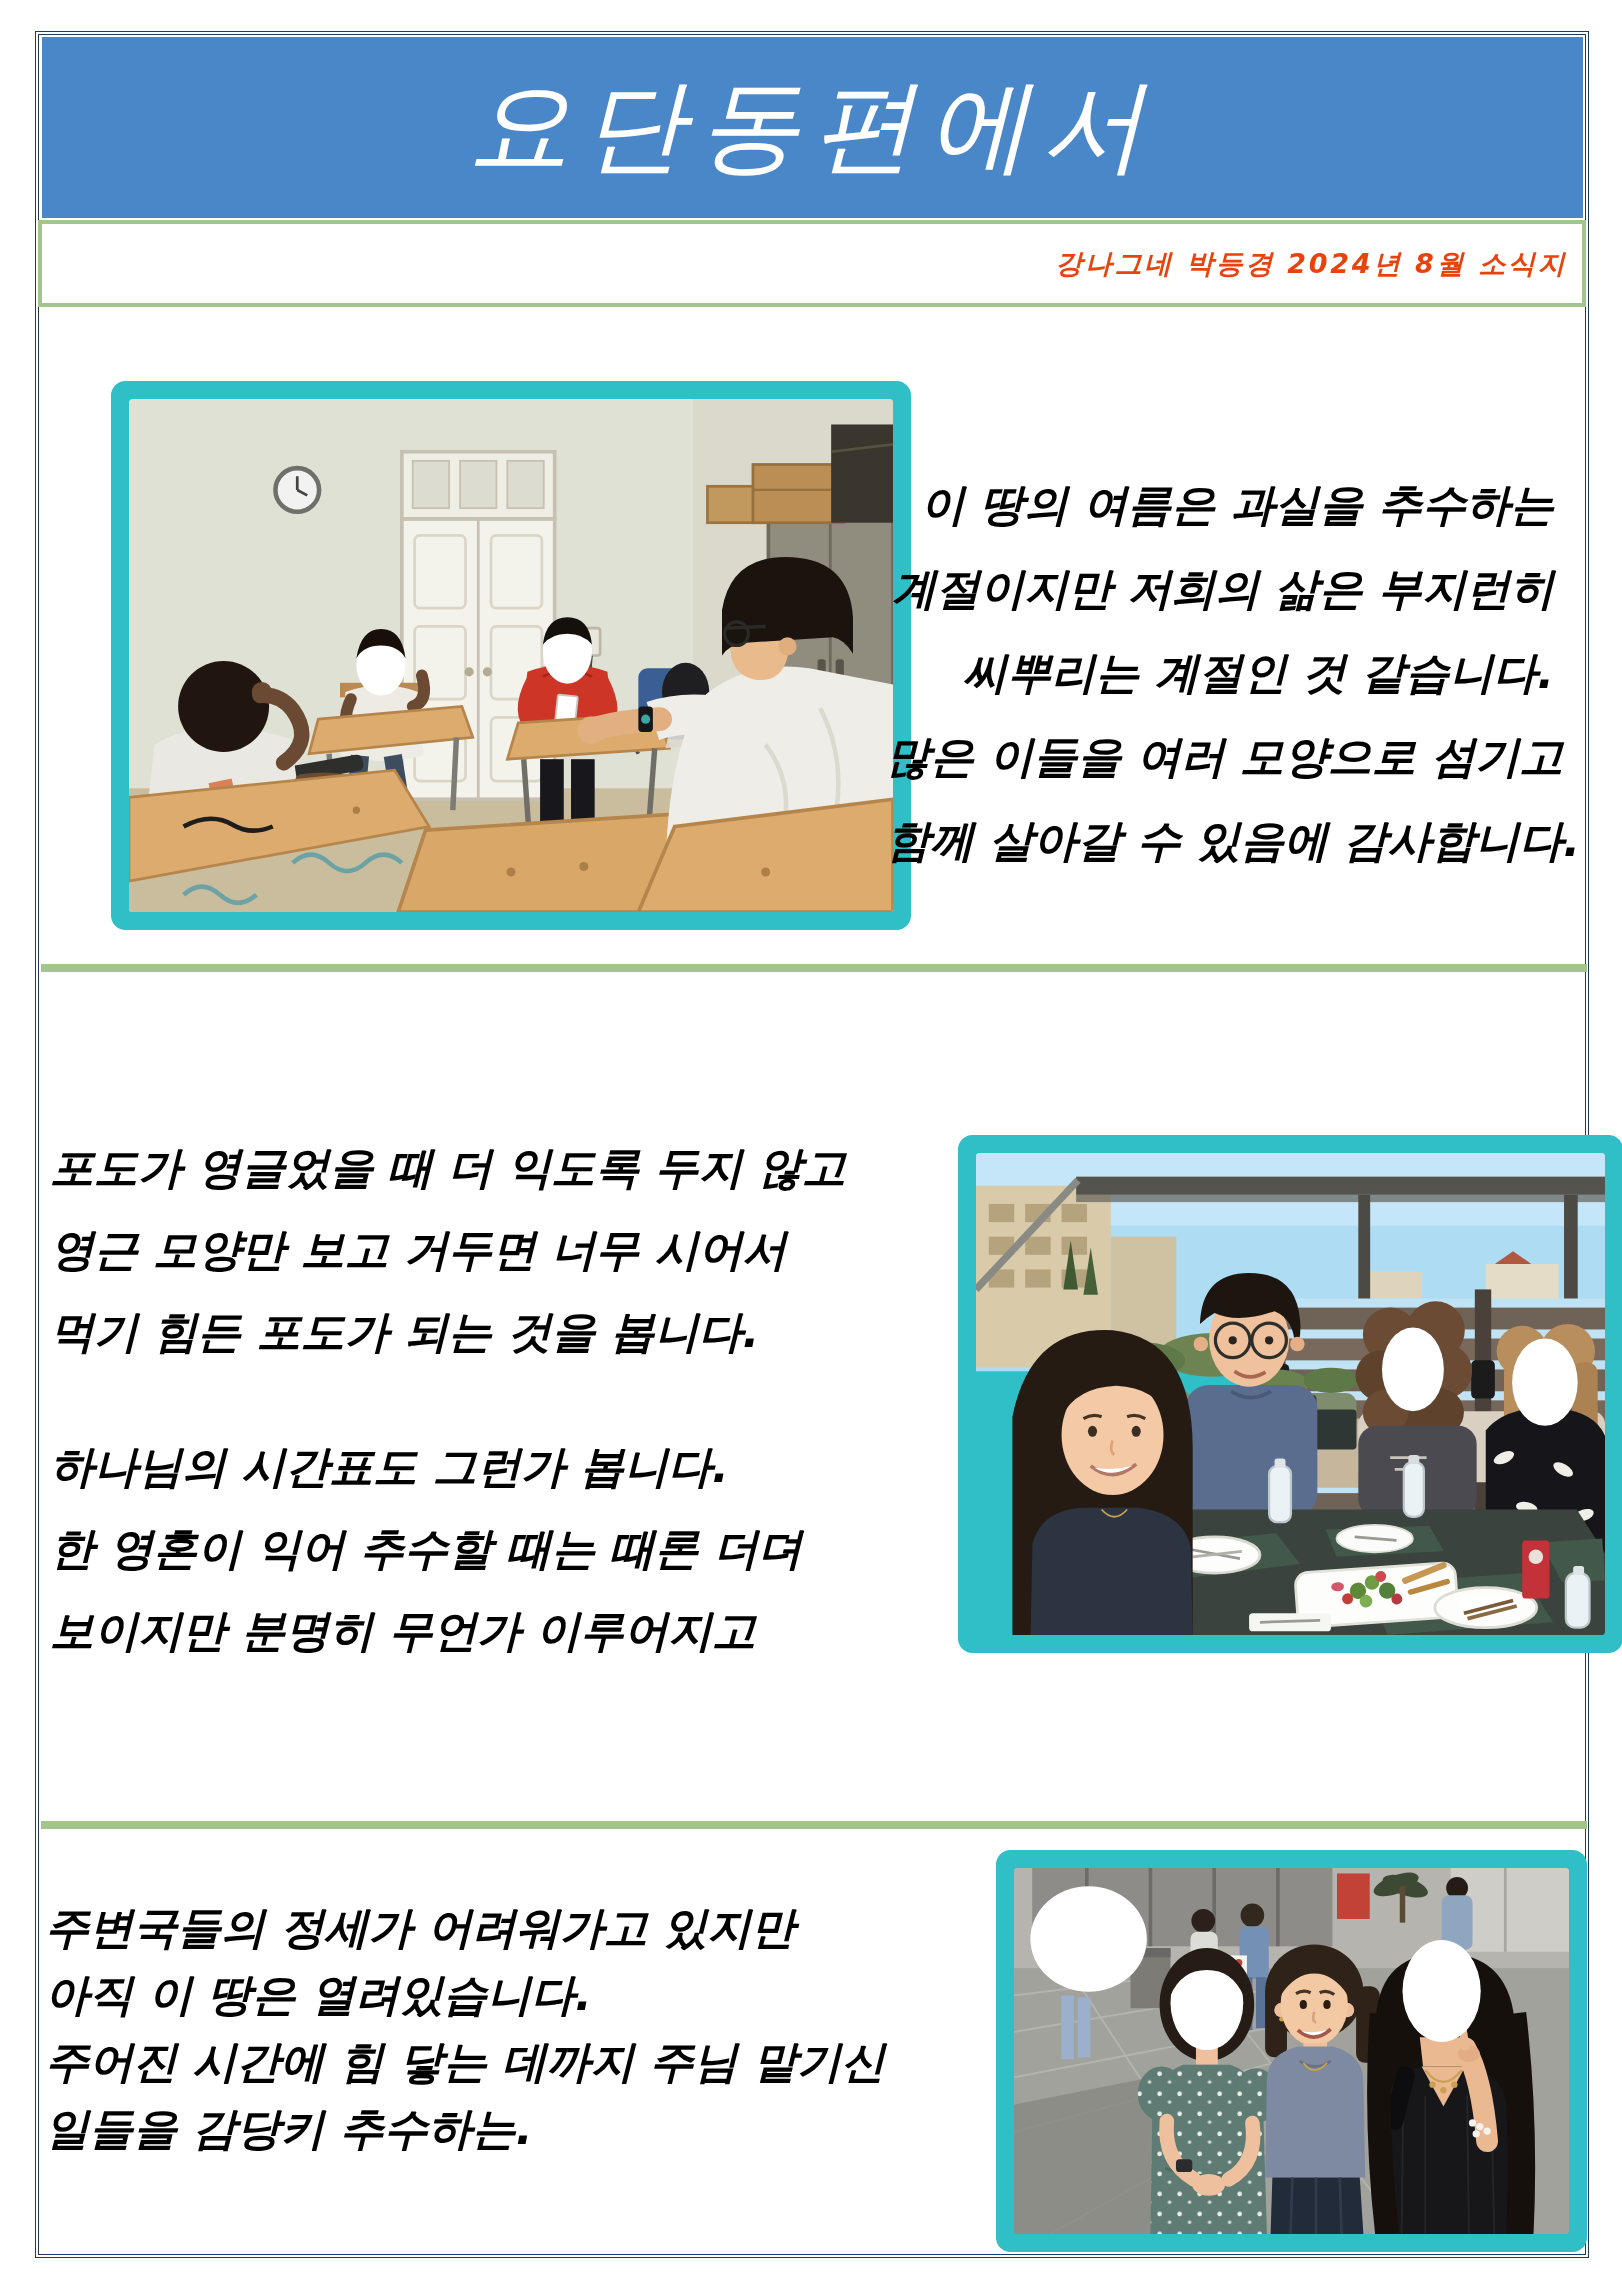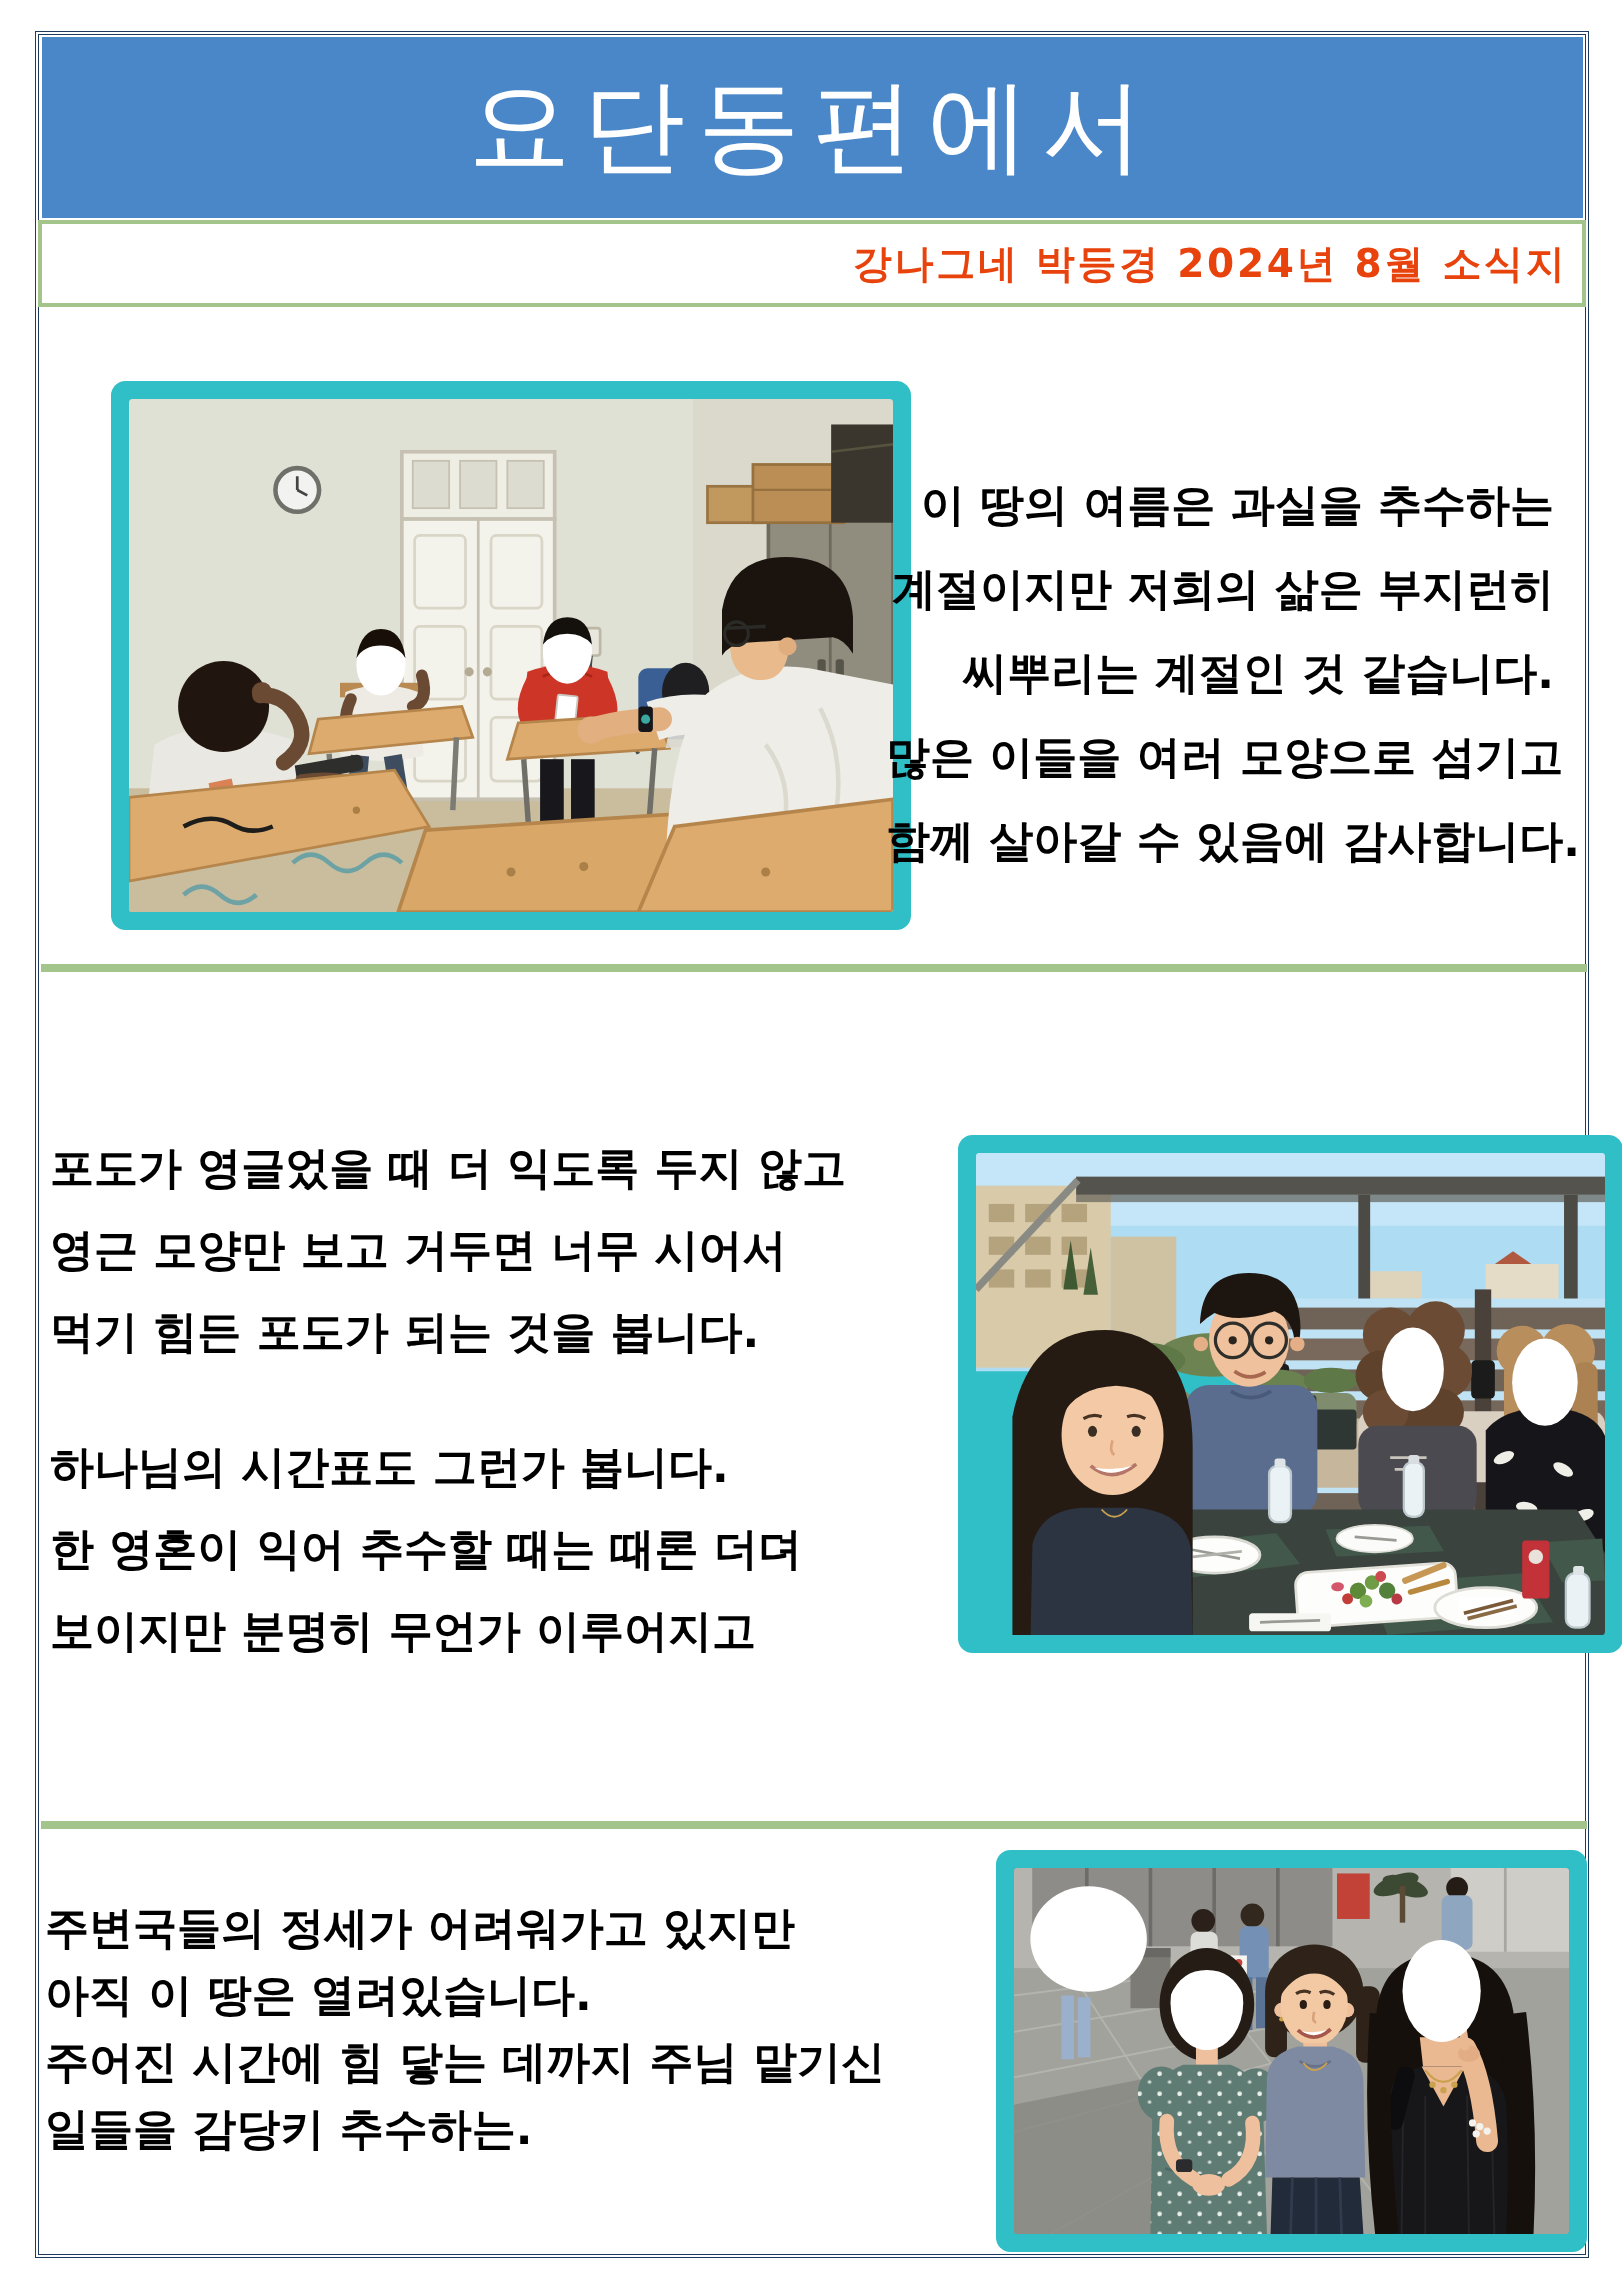--- a/index.html
+++ b/index.html
@@ -1,20 +1,20 @@
 <!DOCTYPE html>
 <html lang="ko" style="font-size:14.5px"><head>
 <meta charset="utf-8">
 <style>
   html,body{margin:0;padding:0;}
   body{
     width:1623px;height:2294px;position:relative;background:#ffffff;
     font-family:"DejaVu Sans", sans-serif;overflow:hidden;
   }
-  .abs{position:absolute;}
+  .abs{position:absolute;font-style:italic;}
   
   .page-border{
     left:35px;top:31px;width:1554px;height:2227px;
     border:4.5px double #1e3a5f;box-sizing:border-box;background:transparent;
   }
   
   .banner{
     left:42px;top:37px;width:1541px;height:181px;background:#4a87c9;
     display:flex;align-items:center;justify-content:center;
   }
@@ -22,21 +22,21 @@
     margin:0;color:#ffffff;font-size:102px;font-weight:normal;
     letter-spacing:12.7px;white-space:nowrap;
   }
   
   .subtitle-box{
     left:38px;top:220px;width:1548px;height:87px;background:#ffffff;
     border:4.5px solid #a3c48b;box-sizing:border-box;
     display:flex;align-items:center;justify-content:flex-end;padding-right:14.5px;
   }
   .subtitle-box p{
-    margin:0;color:#e8430c;font-size:39px;font-weight:bold;letter-spacing:2.7px;white-space:nowrap;
+    margin:0;color:#e8430c;font-size:27px;font-weight:bold;letter-spacing:2.7px;white-space:nowrap;
   }
   
   .sep{left:41px;width:1546px;height:8.2px;background:#a3c48b;}
   .sep-1{top:964px;}
   .sep-2{top:1821px;}
   
   .photo-frame{
     background:#31bfc7;border-radius:14.5px;padding:18px;box-sizing:border-box;
   }
   .photo-frame svg{display:block;width:100%;height:100%;border-radius:3.6px;}

